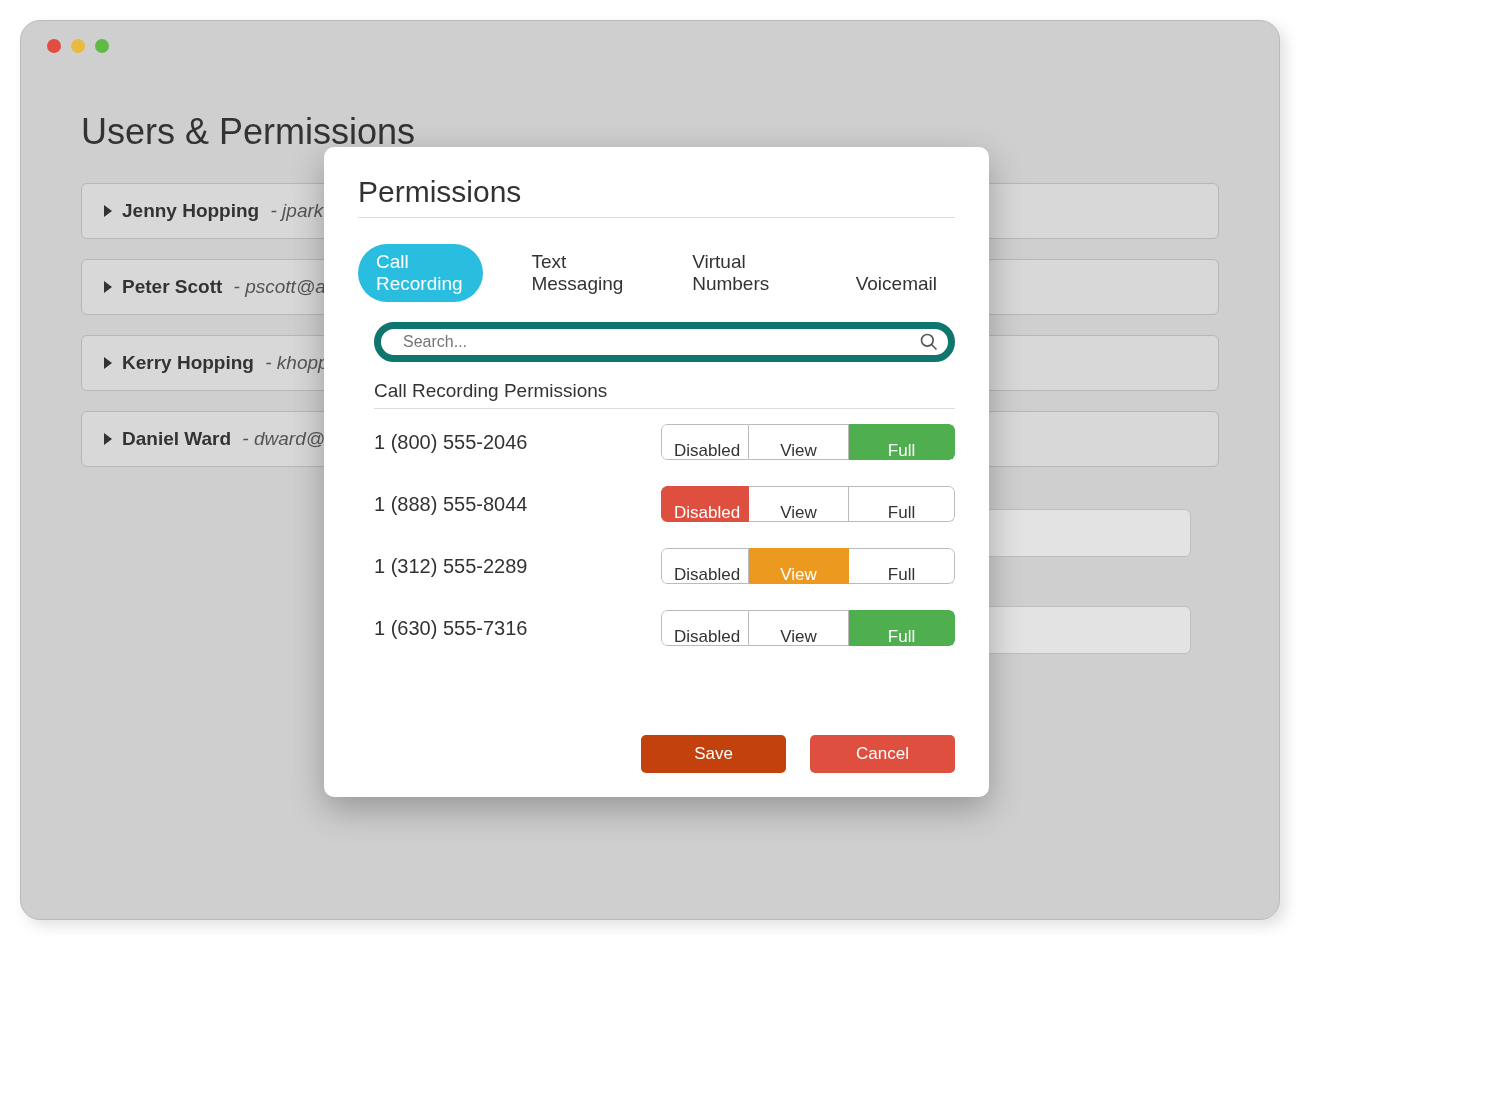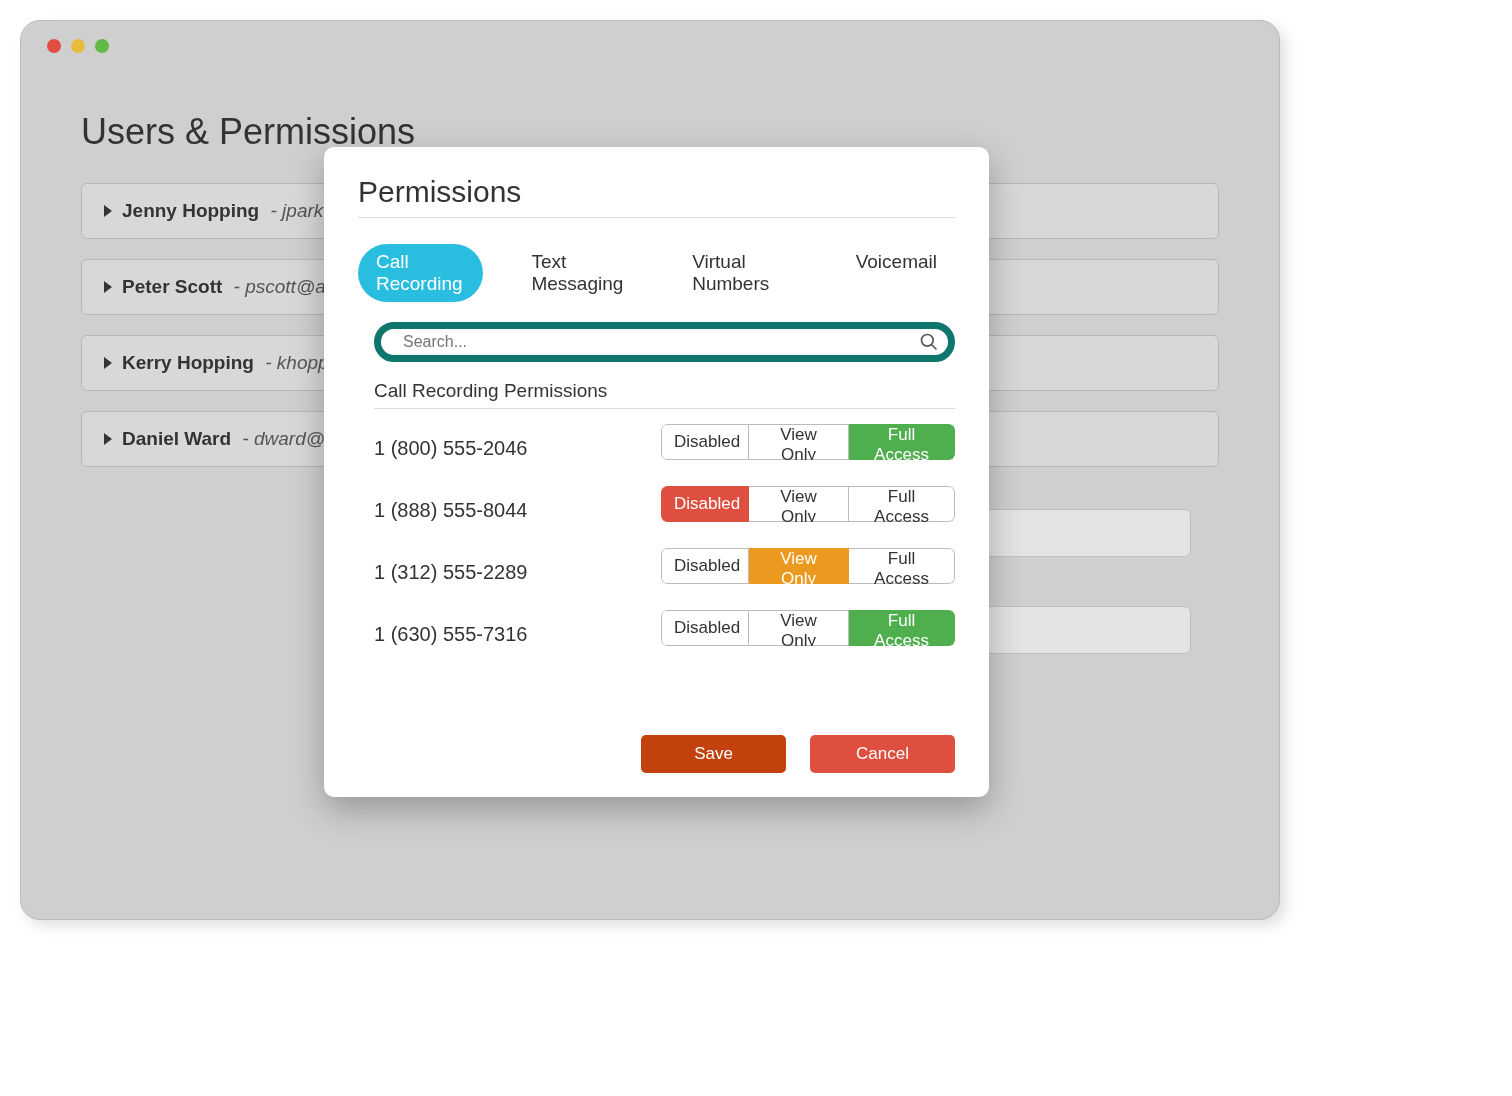--- a/index.html
+++ b/index.html
@@ -112,21 +112,21 @@
   .modal-title {
     font-size: 30px;
     color: #333;
     font-weight: 400;
     padding-bottom: 8px;
     border-bottom: 1px solid #ddd;
   }
   .tabs {
     display: flex;
     gap: 30px;
-    align-items: flex-start;
+    align-items: flex-end;
     margin: 26px 0 20px 0;
     font-size: 19px;
     color: #333;
   }
   .tab {
     padding: 7px 18px;
     border-radius: 999px;
     cursor: pointer;
   }
   .tab.active { background: #29bde0; color: #fff; }
@@ -158,37 +158,37 @@
     color: #333;
     margin-left: 16px;
     margin-bottom: 6px;
   }
   .perm-list {
     border-top: 1px solid #ddd;
     margin-left: 16px;
   }
   .perm-row {
     display: flex;
-    align-items: flex-end;
+    align-items: center;
     justify-content: space-between;
     padding: 15px 0 11px 0;
   }
   .perm-num { font-size: 20px; color: #333; }
   .seg {
     display: flex;
     border-radius: 6px;
     overflow: hidden;
   }
   .seg button {
     border: 1px solid #bbb;
     background: #fff;
     color: #333;
     font-size: 17px;
     height: 36px;
-    padding: 0 12px;
+    padding: 16px 12px;
     cursor: pointer;
   }
   .seg button + button { border-left: none; }
   .seg button:first-child { border-top-left-radius: 6px; border-bottom-left-radius: 6px; width: 88px;}
   .seg button:nth-child(2){ width: 100px;}
   .seg button:last-child  { border-top-right-radius: 6px; border-bottom-right-radius: 6px; width: 106px;}
   .seg button.sel-green  { background: #4fae4e; color: #fff; border-color: #4fae4e; }
   .seg button.sel-red    { background: #df4f3f; color: #fff; border-color: #df4f3f; }
   .seg button.sel-orange { background: #eb9a1f; color: #fff; border-color: #eb9a1f; }
 

